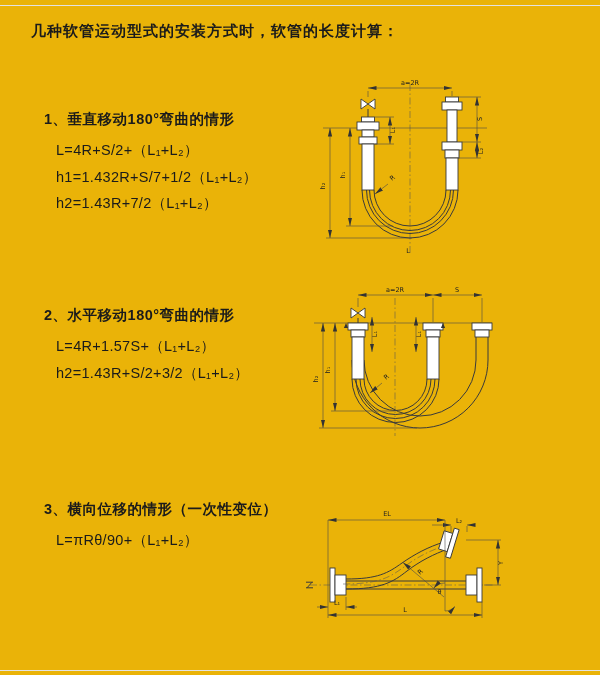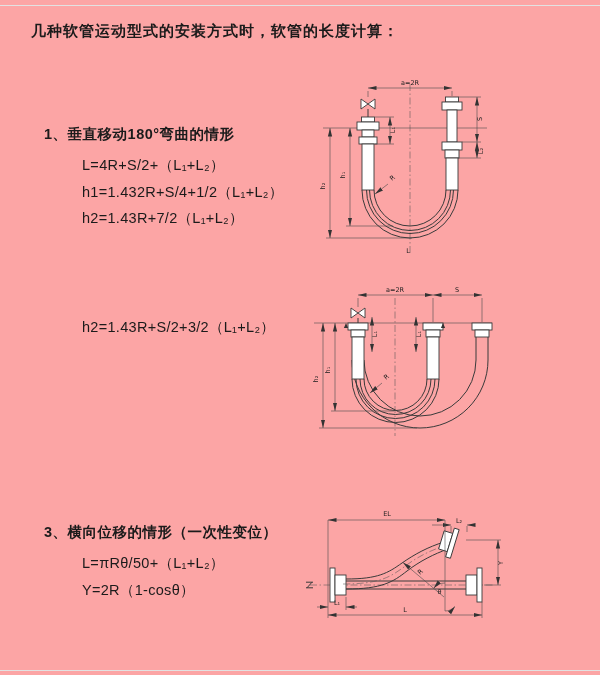--- a/index.html
+++ b/index.html
@@ -1,59 +1,60 @@
 <!DOCTYPE html>
 <html><head>
 <meta charset="utf-8">
 <style>
   html,body{margin:0;padding:0;background:#fff;}
-  .page{position:relative;width:600px;height:675px;background:#fca5a5;overflow:hidden;
+  .page{position:relative;width:600px;height:675px;background:#eab308;overflow:hidden;
         font-family:"Liberation Sans","DejaVu Sans",sans-serif;color:#1b1b1b;}
   .hairline{position:absolute;left:0;right:0;height:1px;background:#e2e2e2;}
   .title{position:absolute;left:31px;top:22px;font-size:15px;font-weight:700;letter-spacing:1px;}
   .section{position:absolute;left:44px;}
   .heading{font-size:14.5px;font-weight:700;letter-spacing:0.5px;white-space:nowrap;}
-  .formulas{margin:8px 0 0 38px;}
+  .formulas{margin:8px 0 0 12px;}
   .formula{font-size:14.5px;line-height:26.5px;letter-spacing:0.3px;white-space:nowrap;}
   svg.diagram{position:absolute;}
   svg .o{stroke:#3a3a3a;stroke-width:1;fill:none;}
   svg .of{stroke:#3a3a3a;stroke-width:0.9;fill:#ffffff;}
   svg .d{stroke:#4a4a4a;stroke-width:0.6;fill:none;}
   svg .c{stroke:#555;stroke-width:0.55;stroke-dasharray:7 2.5 1.5 2.5;fill:none;}
   svg text{font-size:6.5px;fill:#222;font-family:"DejaVu Sans",sans-serif;}
 </style>
 </head>
 <body>
 
 <div class="page">
   <div class="hairline" style="top:5px"></div>
   <div class="hairline" style="bottom:4px"></div>
 
   <div class="title">几种软管运动型式的安装方式时，软管的长度计算：</div>
 
-  <div class="section" style="top:125px">
+  <div class="section" style="top:110px">
     <div class="heading">1、垂直移动180°弯曲的情形</div>
     <div class="formulas">
       <div class="formula">L=4R+S/2+（L₁+L₂）</div>
-      <div class="formula">h1=1.432R+S/4+1/2（L₁+L₂）</div>
+      <div class="formula">h1=1.432R+S/7+1/2（L₁+L₂）</div>
       <div class="formula">h2=1.43R+7/2（L₁+L₂）</div>
     </div>
   </div>
 
   <div class="section" style="top:306px">
+    <div class="heading">2、水平移动180°弯曲的情形</div>
     <div class="formulas">
+      <div class="formula">L=4R+1.57S+（L₁+L₂）</div>
       <div class="formula">h2=1.43R+S/2+3/2（L₁+L₂）</div>
     </div>
   </div>
 
-  <div class="section" style="top:523px">
+  <div class="section" style="top:500px">
     <div class="heading">3、横向位移的情形（一次性变位）</div>
     <div class="formulas">
-      <div class="formula">L=πRθ/50+（L₁+L₂）</div>
-      <div class="formula">Y=2R（1-cosθ）</div>
+      <div class="formula">L=πRθ/90+（L₁+L₂）</div>
     </div>
   </div>
 
   <svg class="diagram" style="left:305px;top:72px" width="290" height="195" viewBox="0 0 290 195">
     <defs>
       <marker id="a1" markerUnits="userSpaceOnUse" markerWidth="9" markerHeight="6" refX="8.5" refY="3" orient="auto-start-reverse">
         <path d="M0,0.9 L8.5,3 L0,5.1 Z" fill="#333"></path>
       </marker>
       <pattern id="p1" width="3" height="3" patternUnits="userSpaceOnUse">
         <rect width="3" height="3" fill="#fff"></rect>

